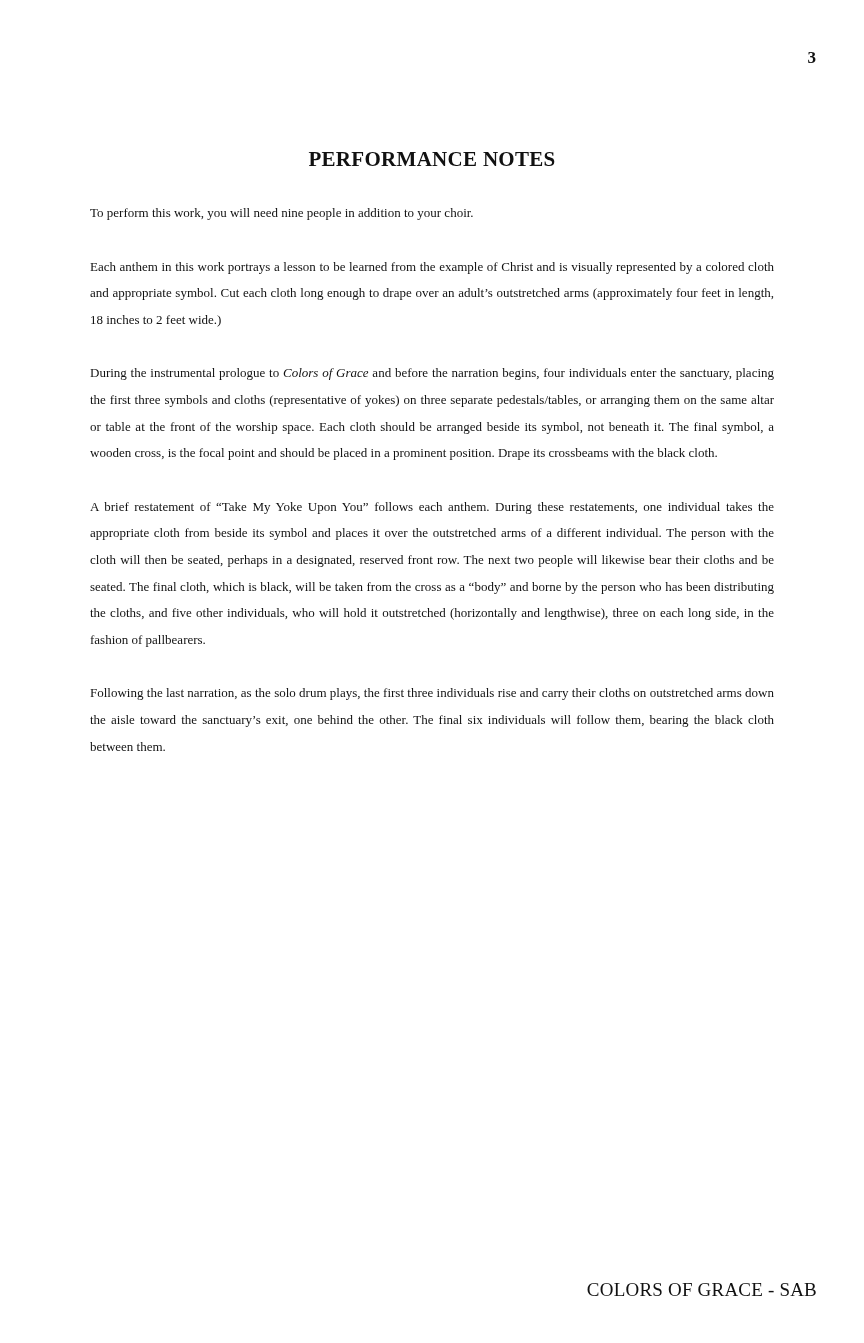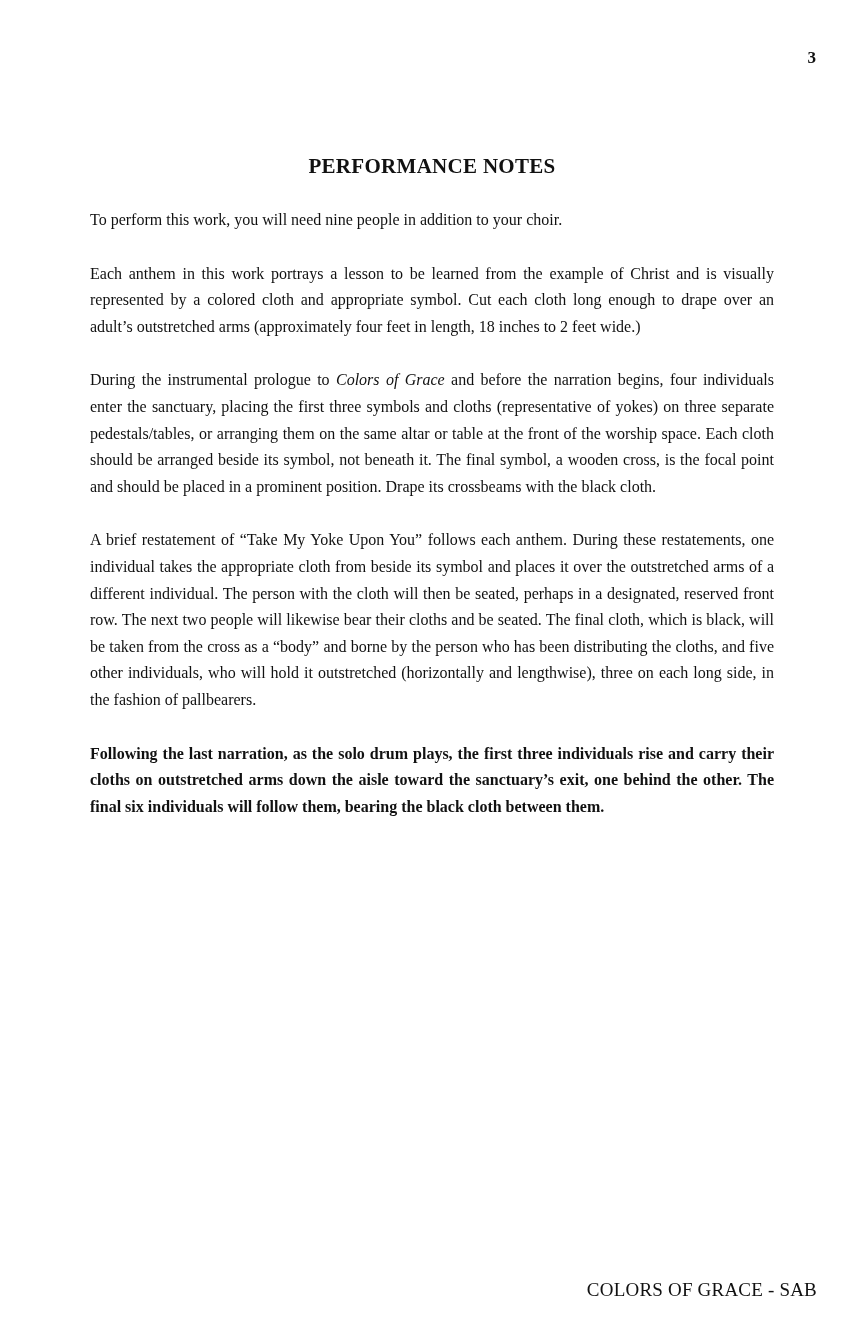--- a/index.html
+++ b/index.html
@@ -27,32 +27,31 @@
     position: absolute;
     left: 90px;
     top: 142px;
     width: 684px;
   }
   .doc-title {
     text-align: center;
     font-weight: bold;
     font-size: 21px;
     letter-spacing: 0.3px;
-    margin: 12px 0 28px 0;
+    margin: 5px 0 28px 0;
   }
   .para {
-    font-size: 16px;
+    font-size: 13px;
     line-height: 26.6px;
     text-align: justify;
     text-justify: inter-word;
     margin: 0 0 27px 0;
   }
   .para:last-child {
     margin-bottom: 16px;
-    font-weight: bold;
   }
   .footer {
     position: absolute;
     right: 47px;
     bottom: 42px;
     font-size: 19px;
     letter-spacing: 0.2px;
   }
   em {
     font-style: italic;

